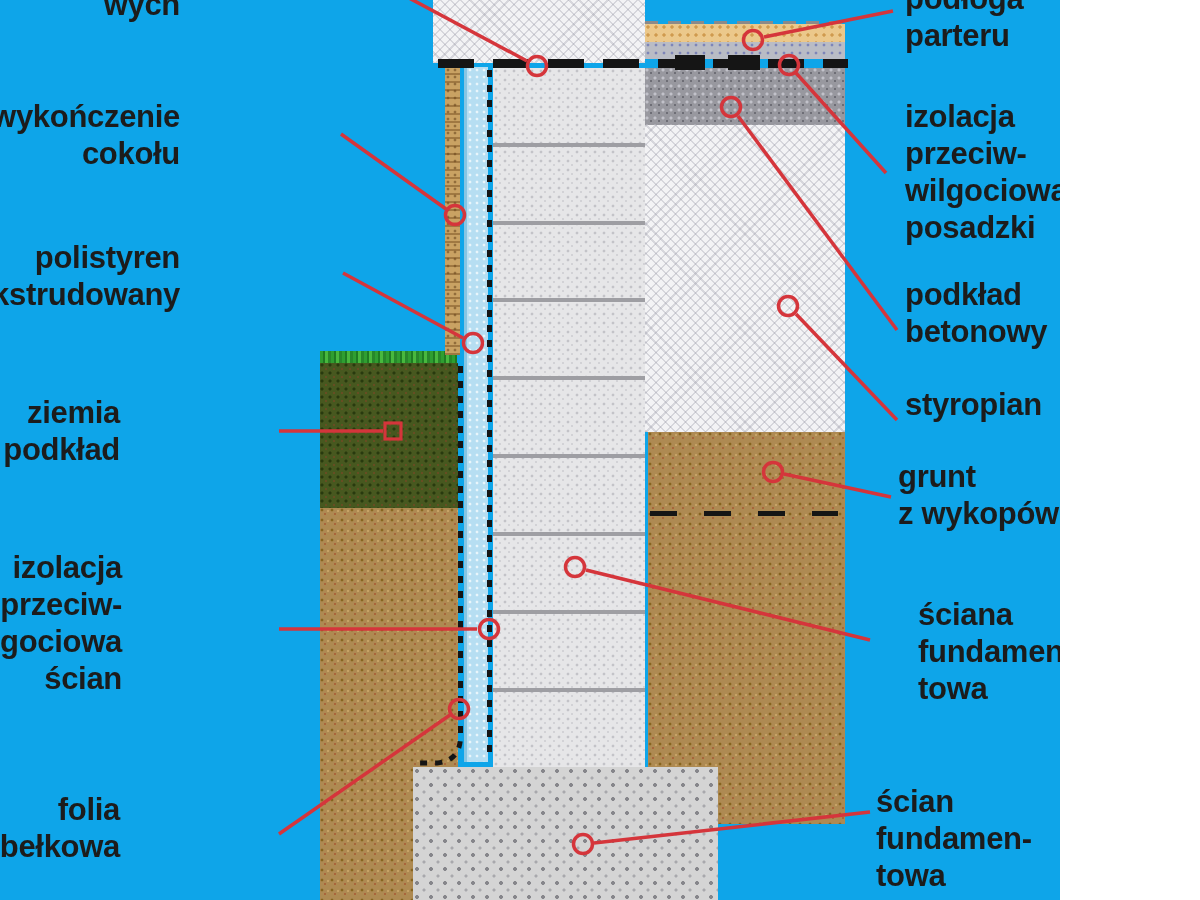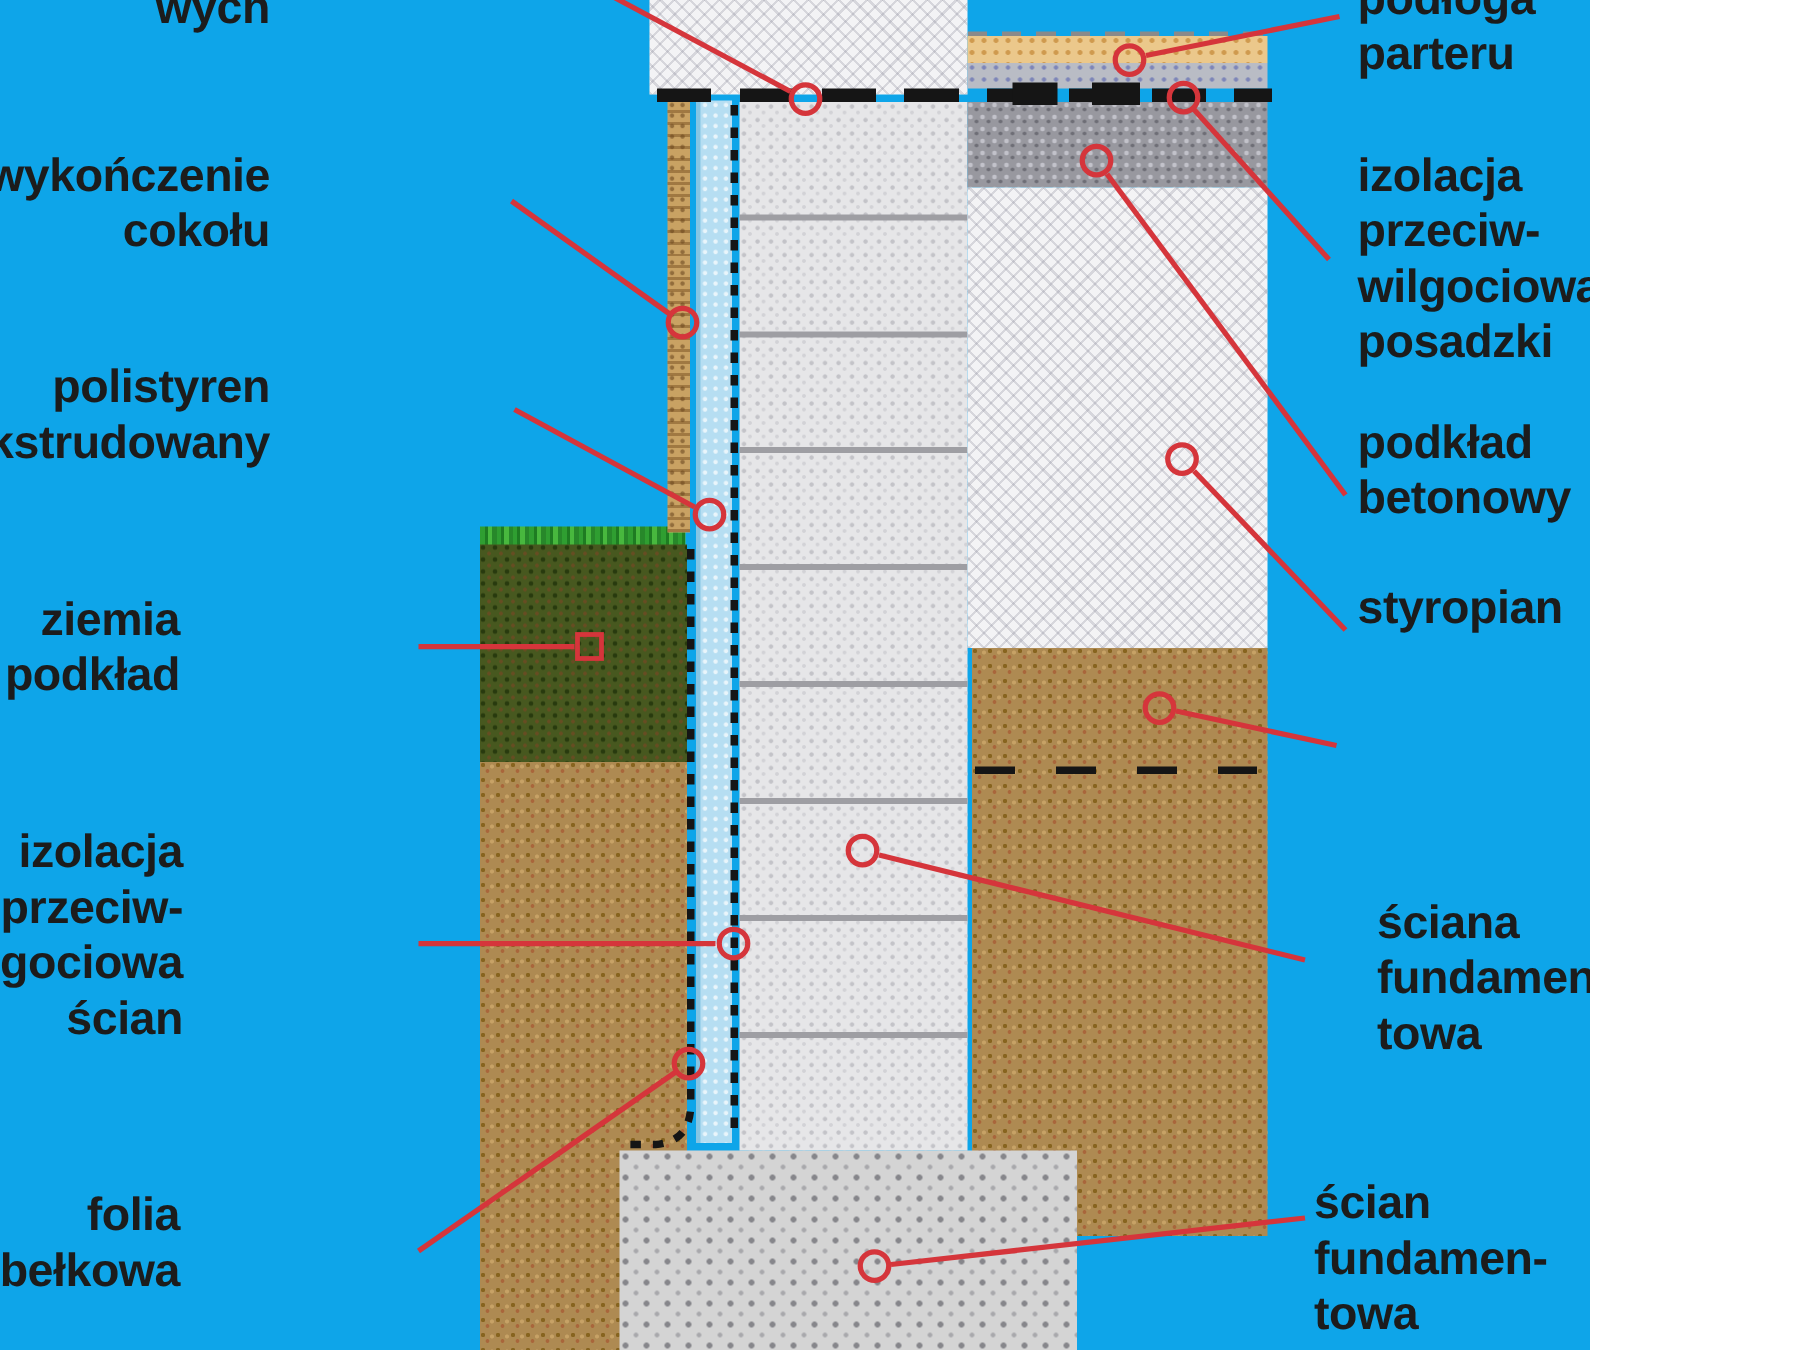--- a/index.html
+++ b/index.html
@@ -148,19 +148,21 @@
 kubełkowa</div>
     <div class="label side-right" style="top: -20px; left: 905px;">podłoga
 parteru</div>
     <div class="label side-right" style="top: 98px; left: 905px;">izolacja
 przeciw-
 wilgociowa
 posadzki</div>
     <div class="label side-right" style="top: 276px; left: 905px;">podkład
 betonowy</div>
     <div class="label side-right" style="top: 386px; left: 905px; text-align: center;">styropian</div>
+    <div class="label side-right" style="top: 458px; left: 898px;">grunt
+z wykopów</div>
     <div class="label side-right" style="top: 596px; left: 876px; margin-left: 42px;">ściana
 fundamen-
 towa</div>
     <div class="label side-right" style="top: 783px; left: 876px;">ścian
 fundamen-
 towa</div>
   </div>
 
 </body></html>

